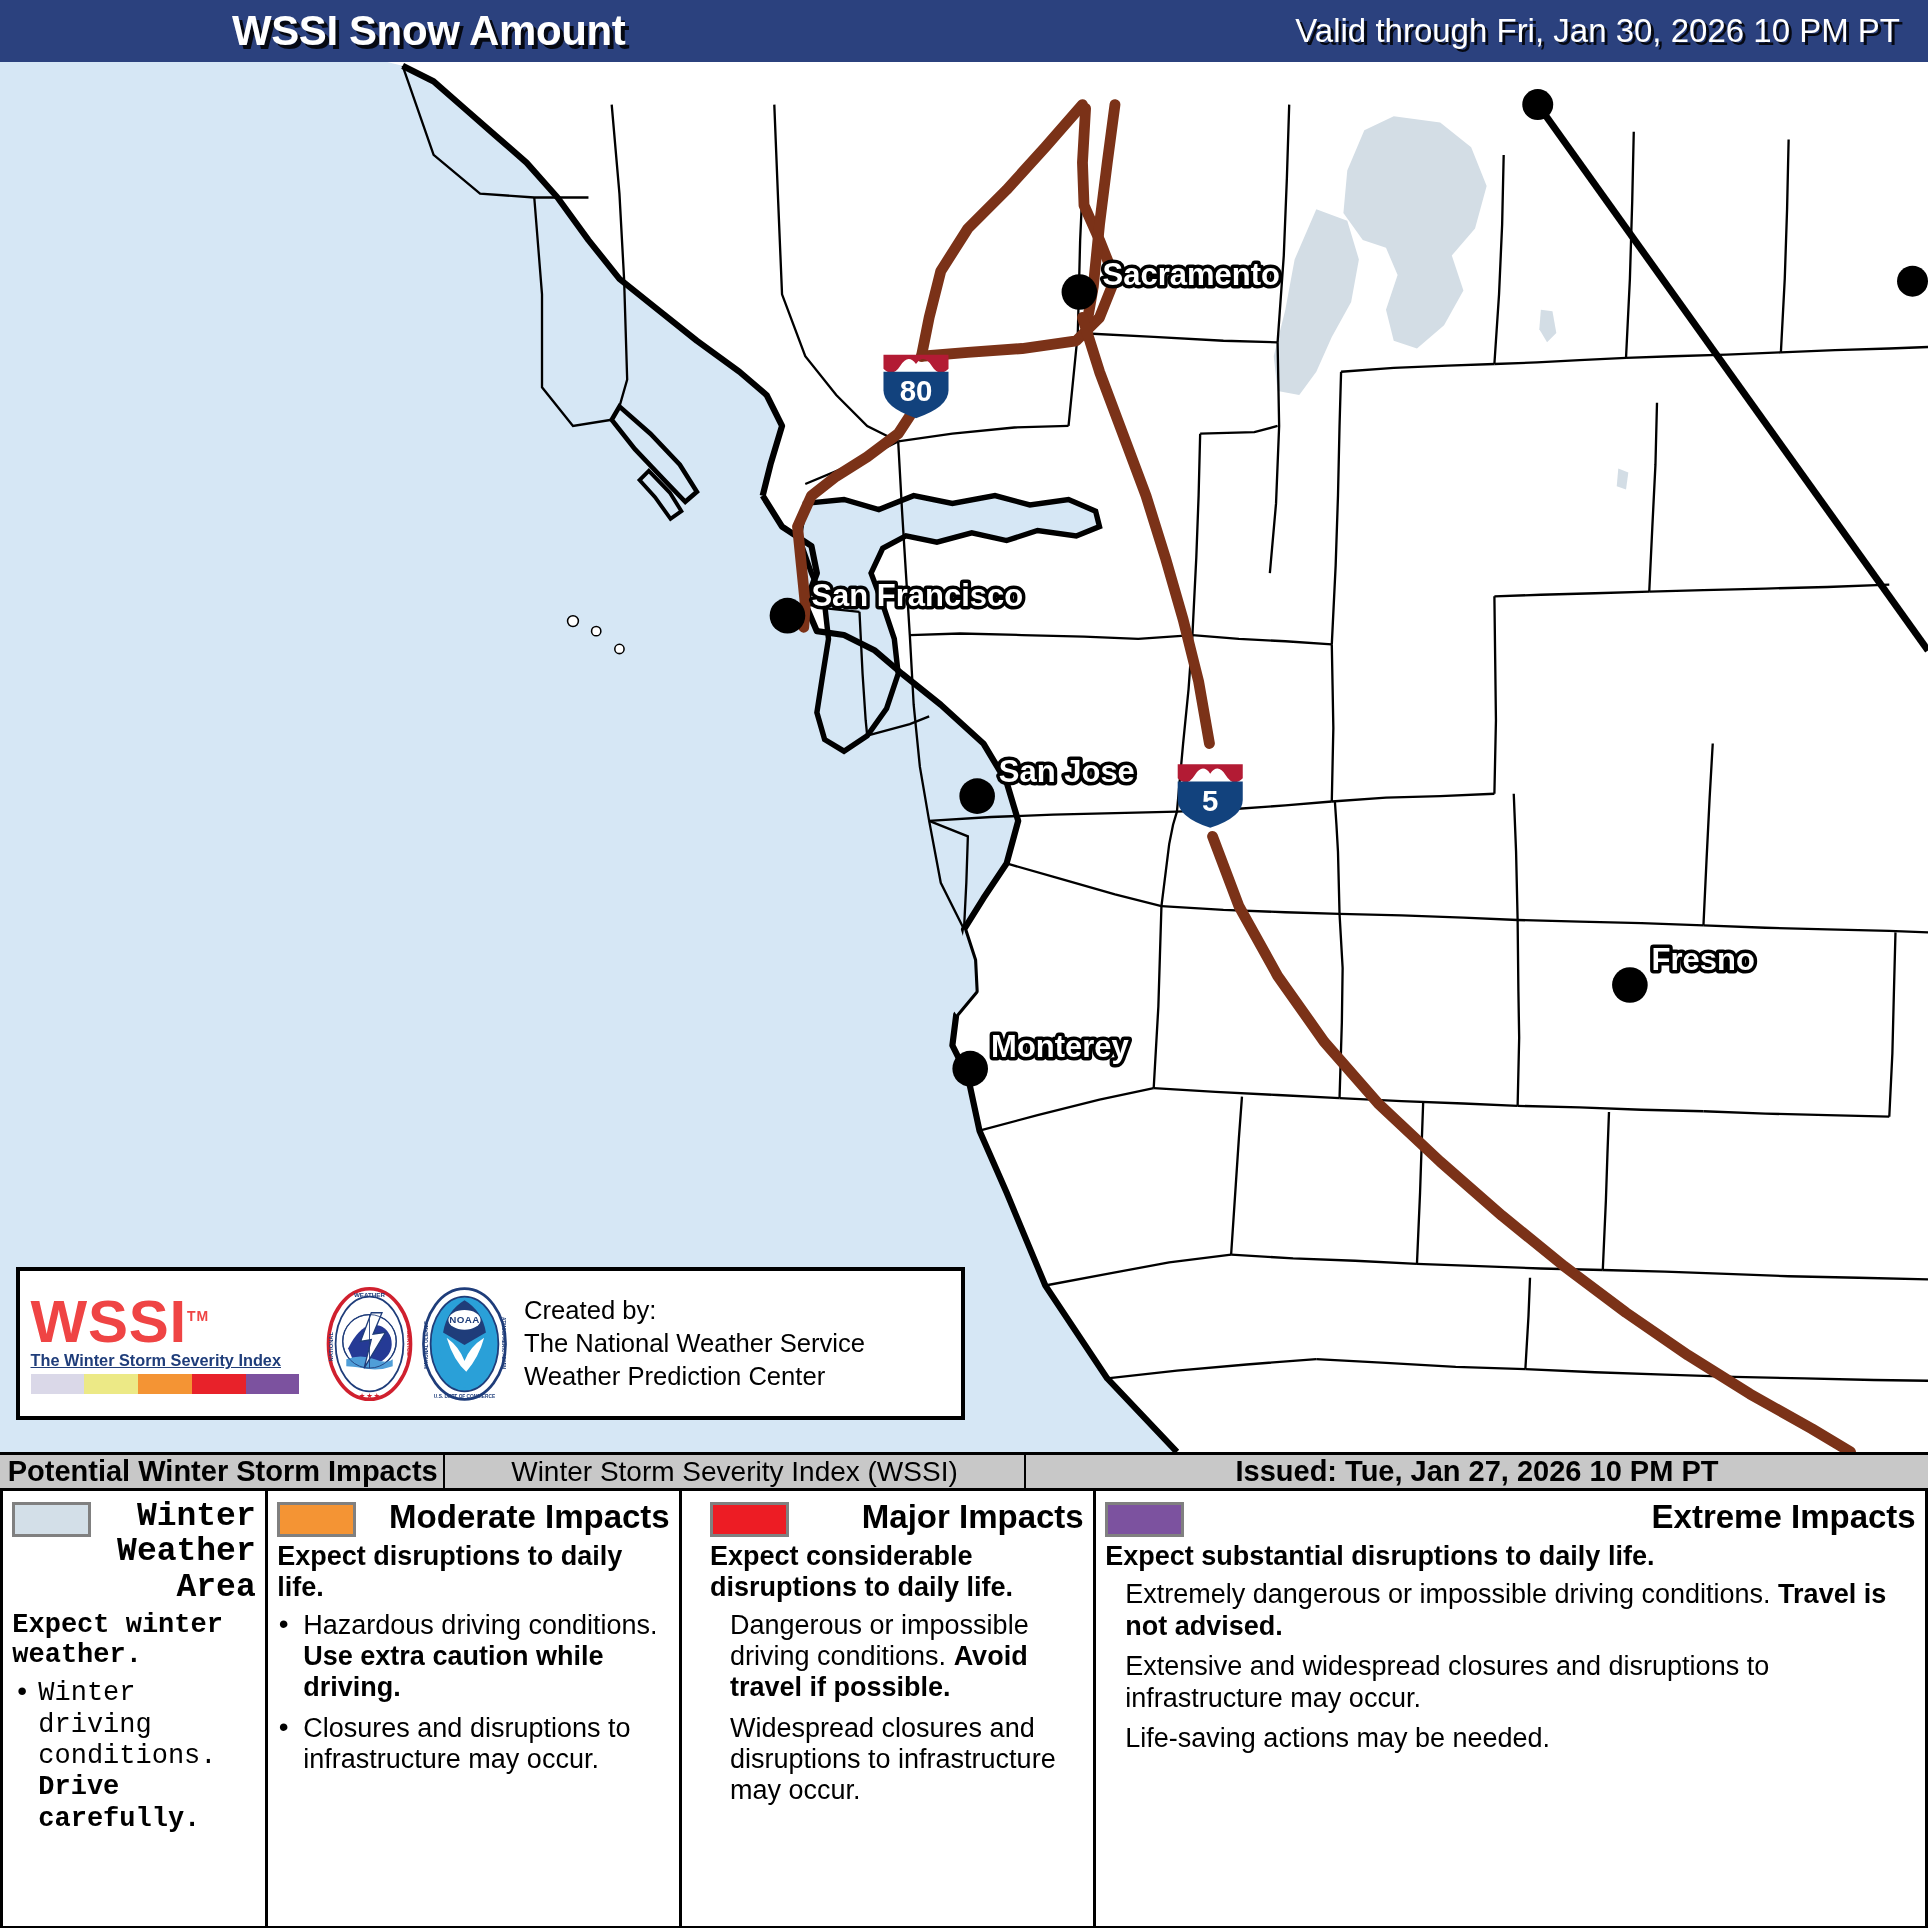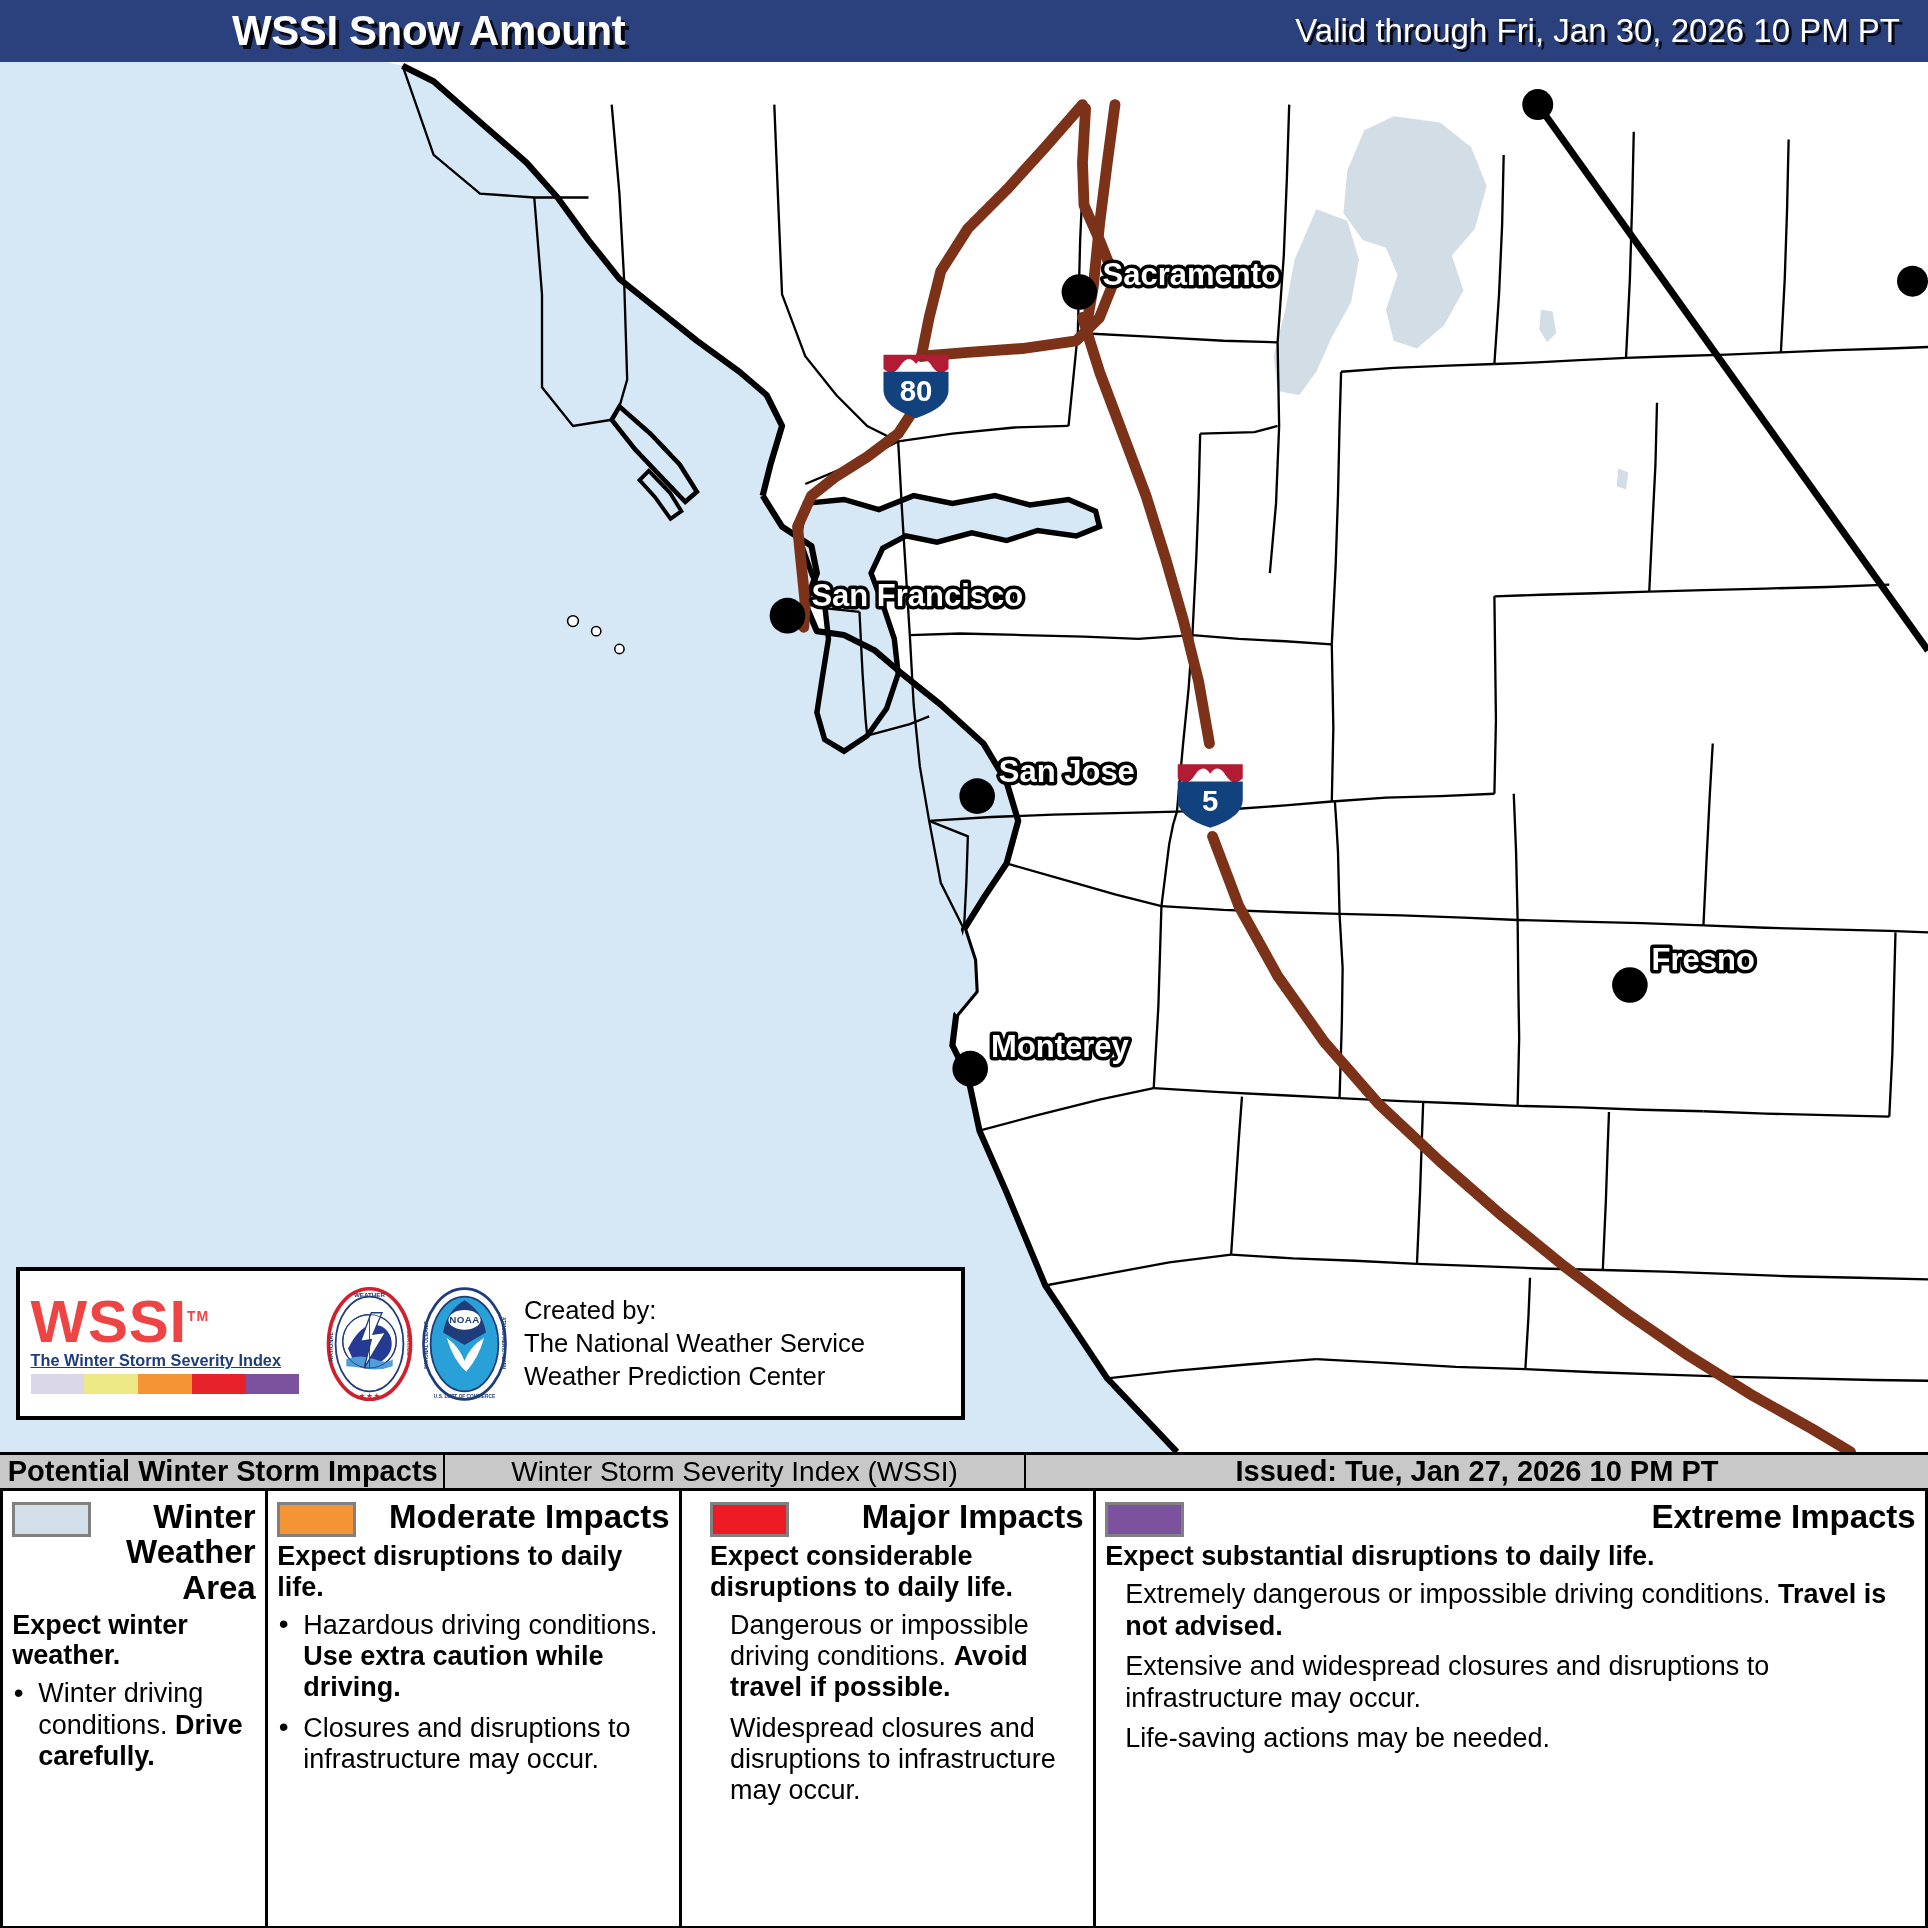--- a/index.html
+++ b/index.html
@@ -103,21 +103,21 @@
     border-left: 3.1px solid #000; border-right: 3.1px solid #000;
     border-bottom: 3.1px solid #000;
   }
   .lg-col {
     position: relative; height: 100%;
     border-right: 3.1px solid #000000;
     padding: 7.7px 9.3px 4.6px 9.3px;
     overflow: hidden;
   }
   .lg-col:last-child { border-right: none; }
-  .lg-col.c1 { width: 265px; }
+  .lg-col.c1 { width: 265px; font-family: Liberation Mono, monospace; }
   .lg-col.c2 { width: 399px; }
   .lg-col.c3 { width: 414px; }
   .lg-col.c4 { width: 414px; padding-left: 28px; }
   .lg-col.c5 { flex: 1; }
 
   .lg-head { display: flex; align-items: flex-start; gap: 9.3px; }
   .lg-swatch {
     width: 79px; height: 35px; flex: 0 0 79px;
     border: 3.9px solid #808080; margin-top: 3.1px;
   }

